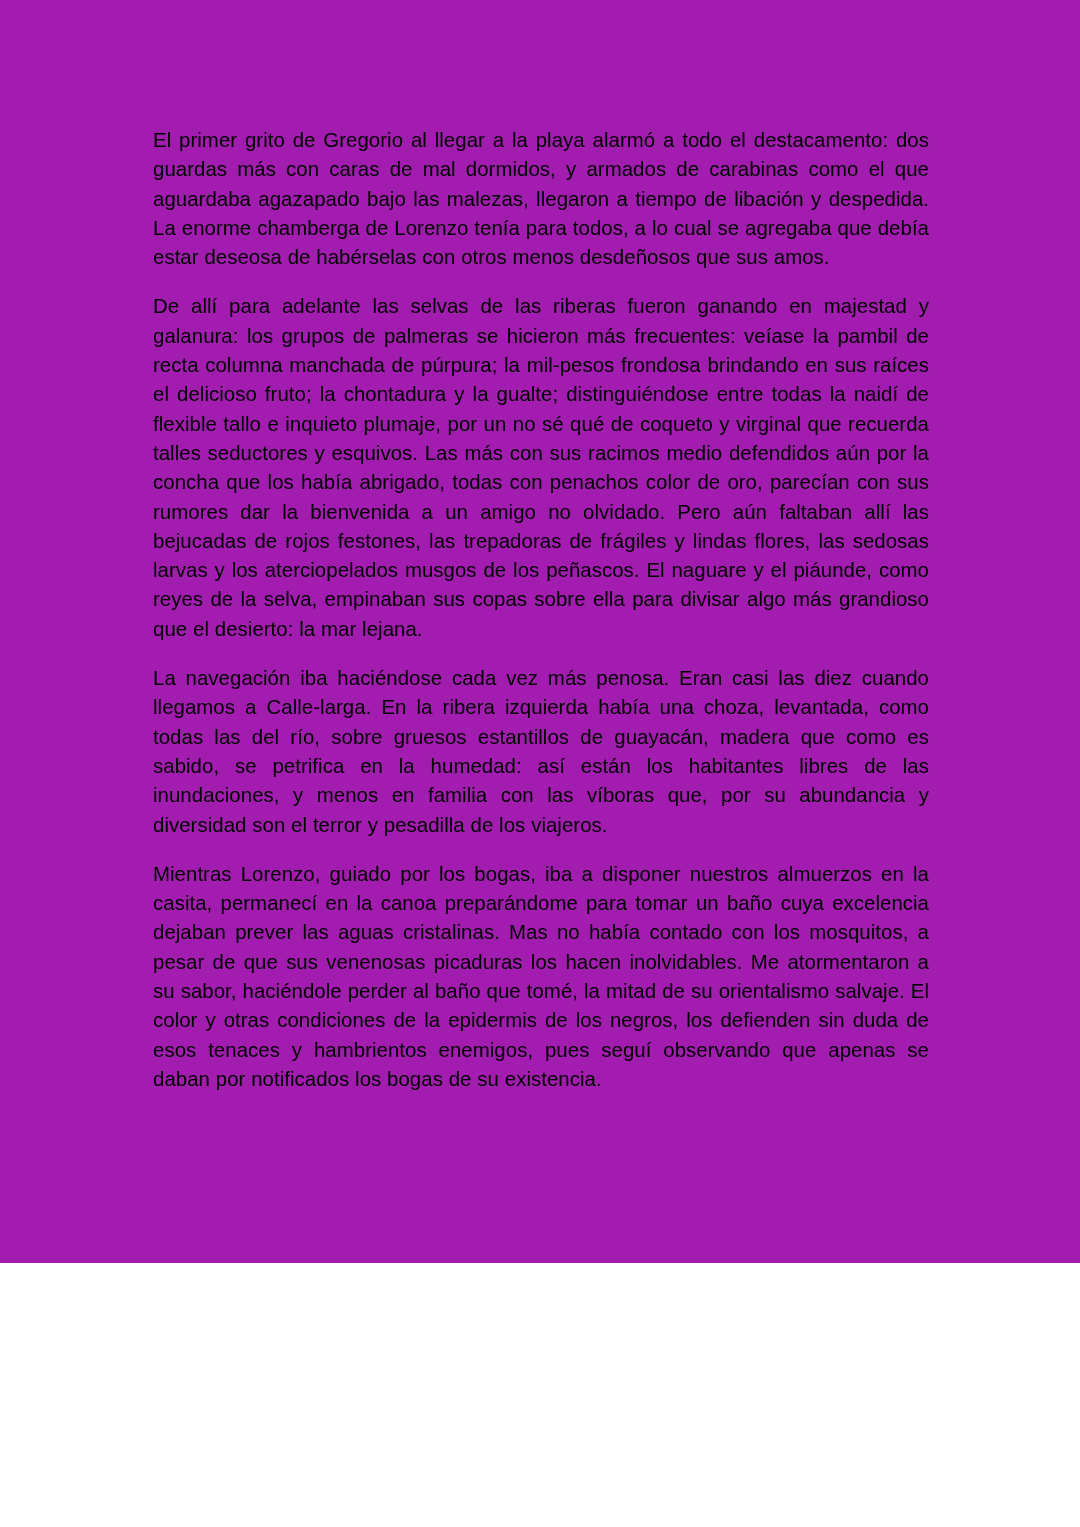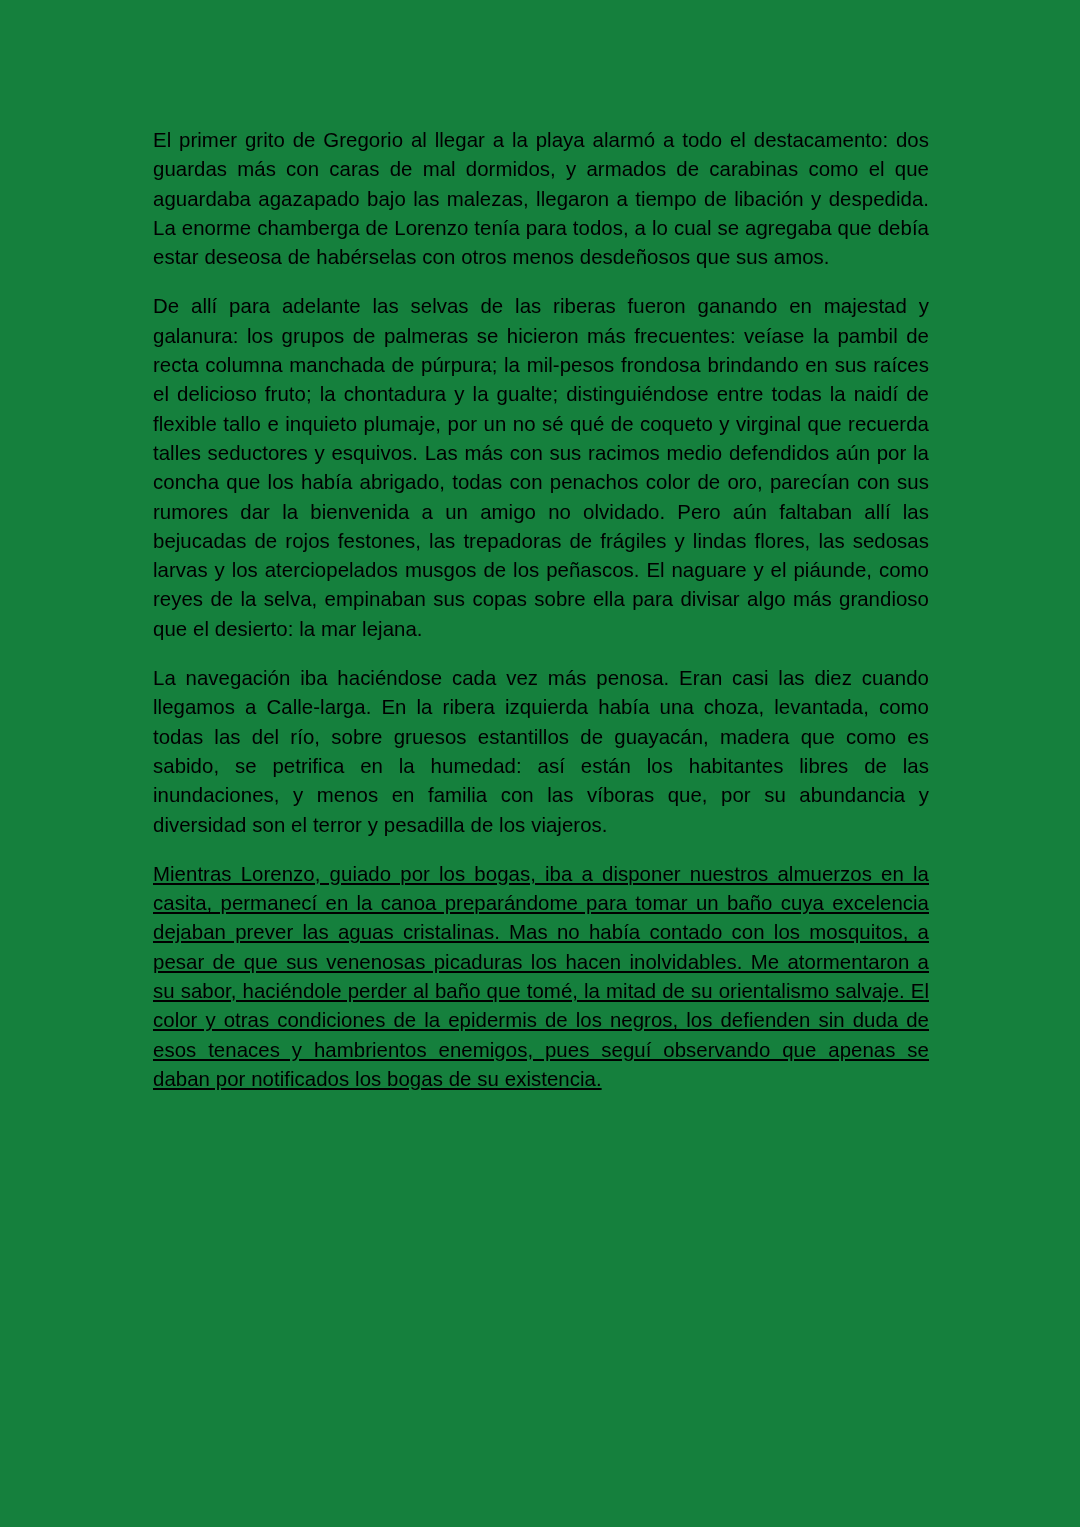--- a/index.html
+++ b/index.html
@@ -10,22 +10,22 @@
   }
   body {
     width: 1080px;
     height: 1527px;
     font-family: "Liberation Sans", sans-serif;
     -webkit-font-smoothing: antialiased;
   }
   .page {
     position: relative;
     width: 1080px;
-    height: 1527px;
-    background: #15803d;
+    height: 1263px;
+    background: #a21caf;
     box-sizing: border-box;
     overflow: hidden;
   }
   .content {
     position: absolute;
     left: 153px;
     top: 126px;
     width: 776px;
   }
   .para {
@@ -37,21 +37,20 @@
     color: #000000;
     text-align: justify;
     text-justify: inter-word;
     letter-spacing: 0.05px;
     word-spacing: 0.1px;
     hyphens: none;
     -webkit-hyphens: none;
   }
   .para:last-child {
     margin-bottom: 0;
-    text-decoration: underline;
   }
 </style>
 </head>
 <body>
 
 <div class="page">
   <div class="content">
     <p class="para">El primer grito de Gregorio al llegar a la playa alarmó a todo el destacamento: dos guardas más con caras de mal dormidos, y armados de carabinas como el que aguardaba agazapado bajo las malezas, llegaron a tiempo de libación y despedida. La enorme chamberga de Lorenzo tenía para todos, a lo cual se agregaba que debía estar deseosa de habérselas con otros menos desdeñosos que sus amos.</p>
     <p class="para">De allí para adelante las selvas de las riberas fueron ganando en majestad y galanura: los grupos de palmeras se hicieron más frecuentes: veíase la pambil de recta columna manchada de púrpura; la mil-pesos frondosa brindando en sus raíces el delicioso fruto; la chontadura y la gualte; distinguiéndose entre todas la naidí de flexible tallo e inquieto plumaje, por un no sé qué de coqueto y virginal que recuerda talles seductores y esquivos. Las más con sus racimos medio defendidos aún por la concha que los había abrigado, todas con penachos color de oro, parecían con sus rumores dar la bienvenida a un amigo no olvidado. Pero aún faltaban allí las bejucadas de rojos festones, las trepadoras de frágiles y lindas flores, las sedosas larvas y los aterciopelados musgos de los peñascos. El naguare y el piáunde, como reyes de la selva, empinaban sus copas sobre ella para divisar algo más grandioso que el desierto: la mar lejana.</p>
     <p class="para">La navegación iba haciéndose cada vez más penosa. Eran casi las diez cuando llegamos a Calle-larga. En la ribera izquierda había una choza, levantada, como todas las del río, sobre gruesos estantillos de guayacán, madera que como es sabido, se petrifica en la humedad: así están los habitantes libres de las inundaciones, y menos en familia con las víboras que, por su abundancia y diversidad son el terror y pesadilla de los viajeros.</p>

